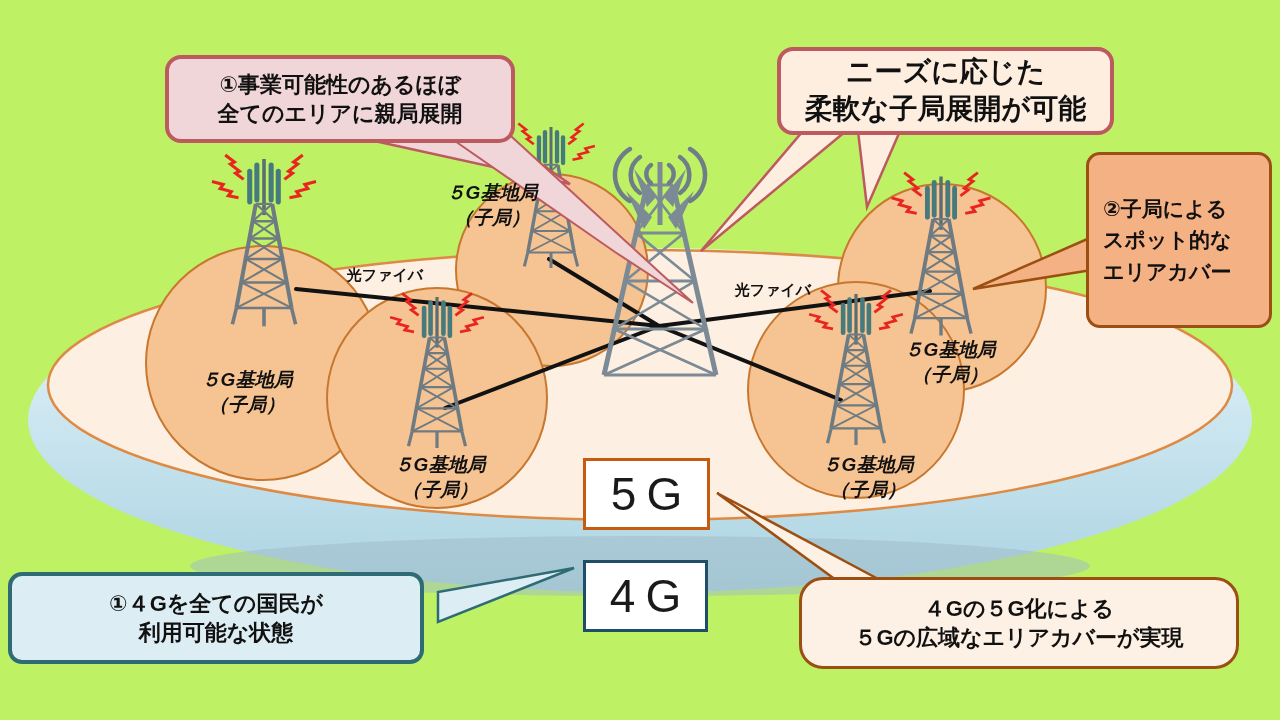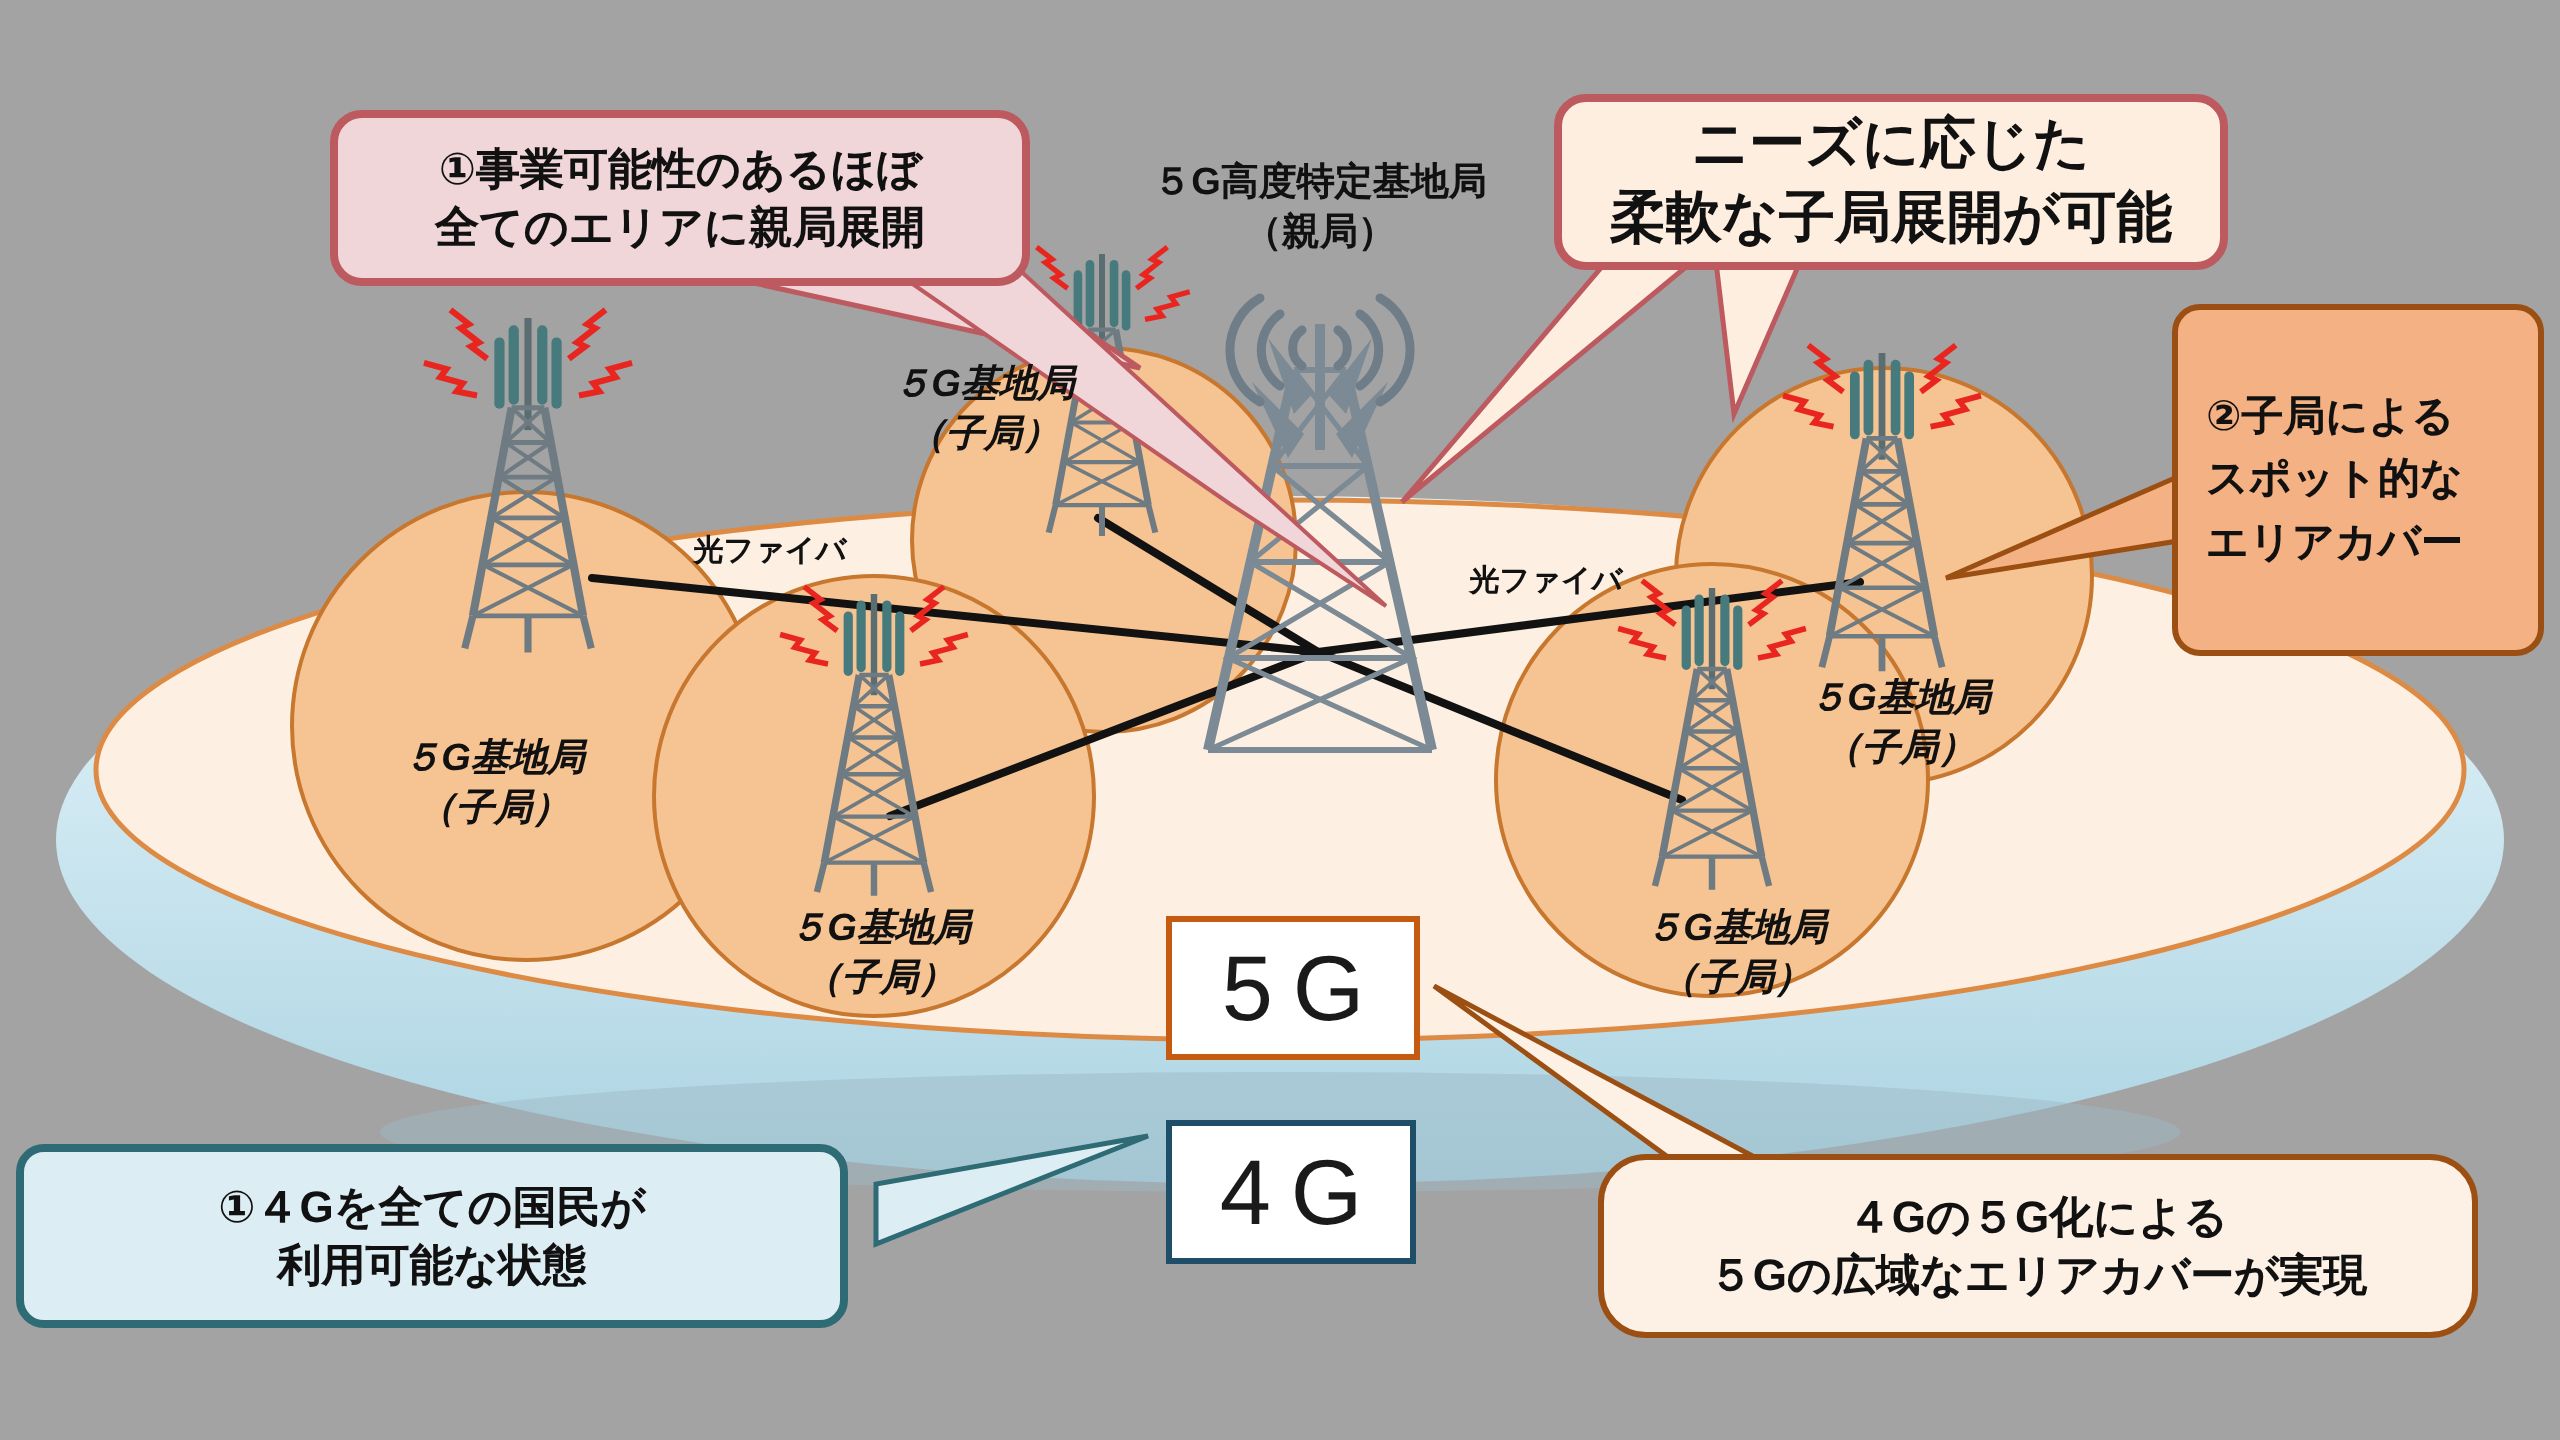--- a/index.html
+++ b/index.html
@@ -1,17 +1,17 @@
 <!DOCTYPE html>
 <html><head>
 <meta charset="utf-8">
 <style>
   html,body{margin:0;padding:0;background:#fff;}
   .stage{
-    position:relative;width:1280px;height:720px;background:#a3a3a3;overflow:hidden;
+    position:relative;width:1280px;height:720px;background:#bef264;overflow:hidden;
     font-family:"Liberation Sans","DejaVu Sans",sans-serif;color:#111;
   }
   .stage svg{position:absolute;left:0;top:0;}
   .txt{position:absolute;white-space:pre-line;font-weight:bold;color:#111;}
   .callout{
     position:absolute;display:flex;align-items:center;justify-content:center;
     text-align:center;white-space:pre-line;font-weight:bold;line-height:1.32;
     border-radius:16px;box-sizing:border-box;color:#111;
   }
   .co-pink{left:165px;top:55px;width:350px;height:88px;background:#f0d6d8;border:4px solid #bd5a60;font-size:22px;}
@@ -129,22 +129,20 @@
 スポット的な
 エリアカバー</div>
   <div class="callout co-blue">①４Gを全ての国民が
 利用可能な状態</div>
   <div class="callout co-wide">４Gの５G化による
 ５Gの広域なエリアカバーが実現</div>
 
   <div class="badge badge-5g">5G</div>
   <div class="badge badge-4g">4G</div>
 
-  <div class="txt lbl-center lbl-parent">５G高度特定基地局
-（親局）</div>
   <div class="txt lbl-center lbl-child a">５G基地局
 （子局）</div>
   <div class="txt lbl-center lbl-child b">５G基地局
 （子局）</div>
   <div class="txt lbl-center lbl-child c">５G基地局
 （子局）</div>
   <div class="txt lbl-center lbl-child d">５G基地局
 （子局）</div>
   <div class="txt lbl-center lbl-child e">５G基地局
 （子局）</div>

